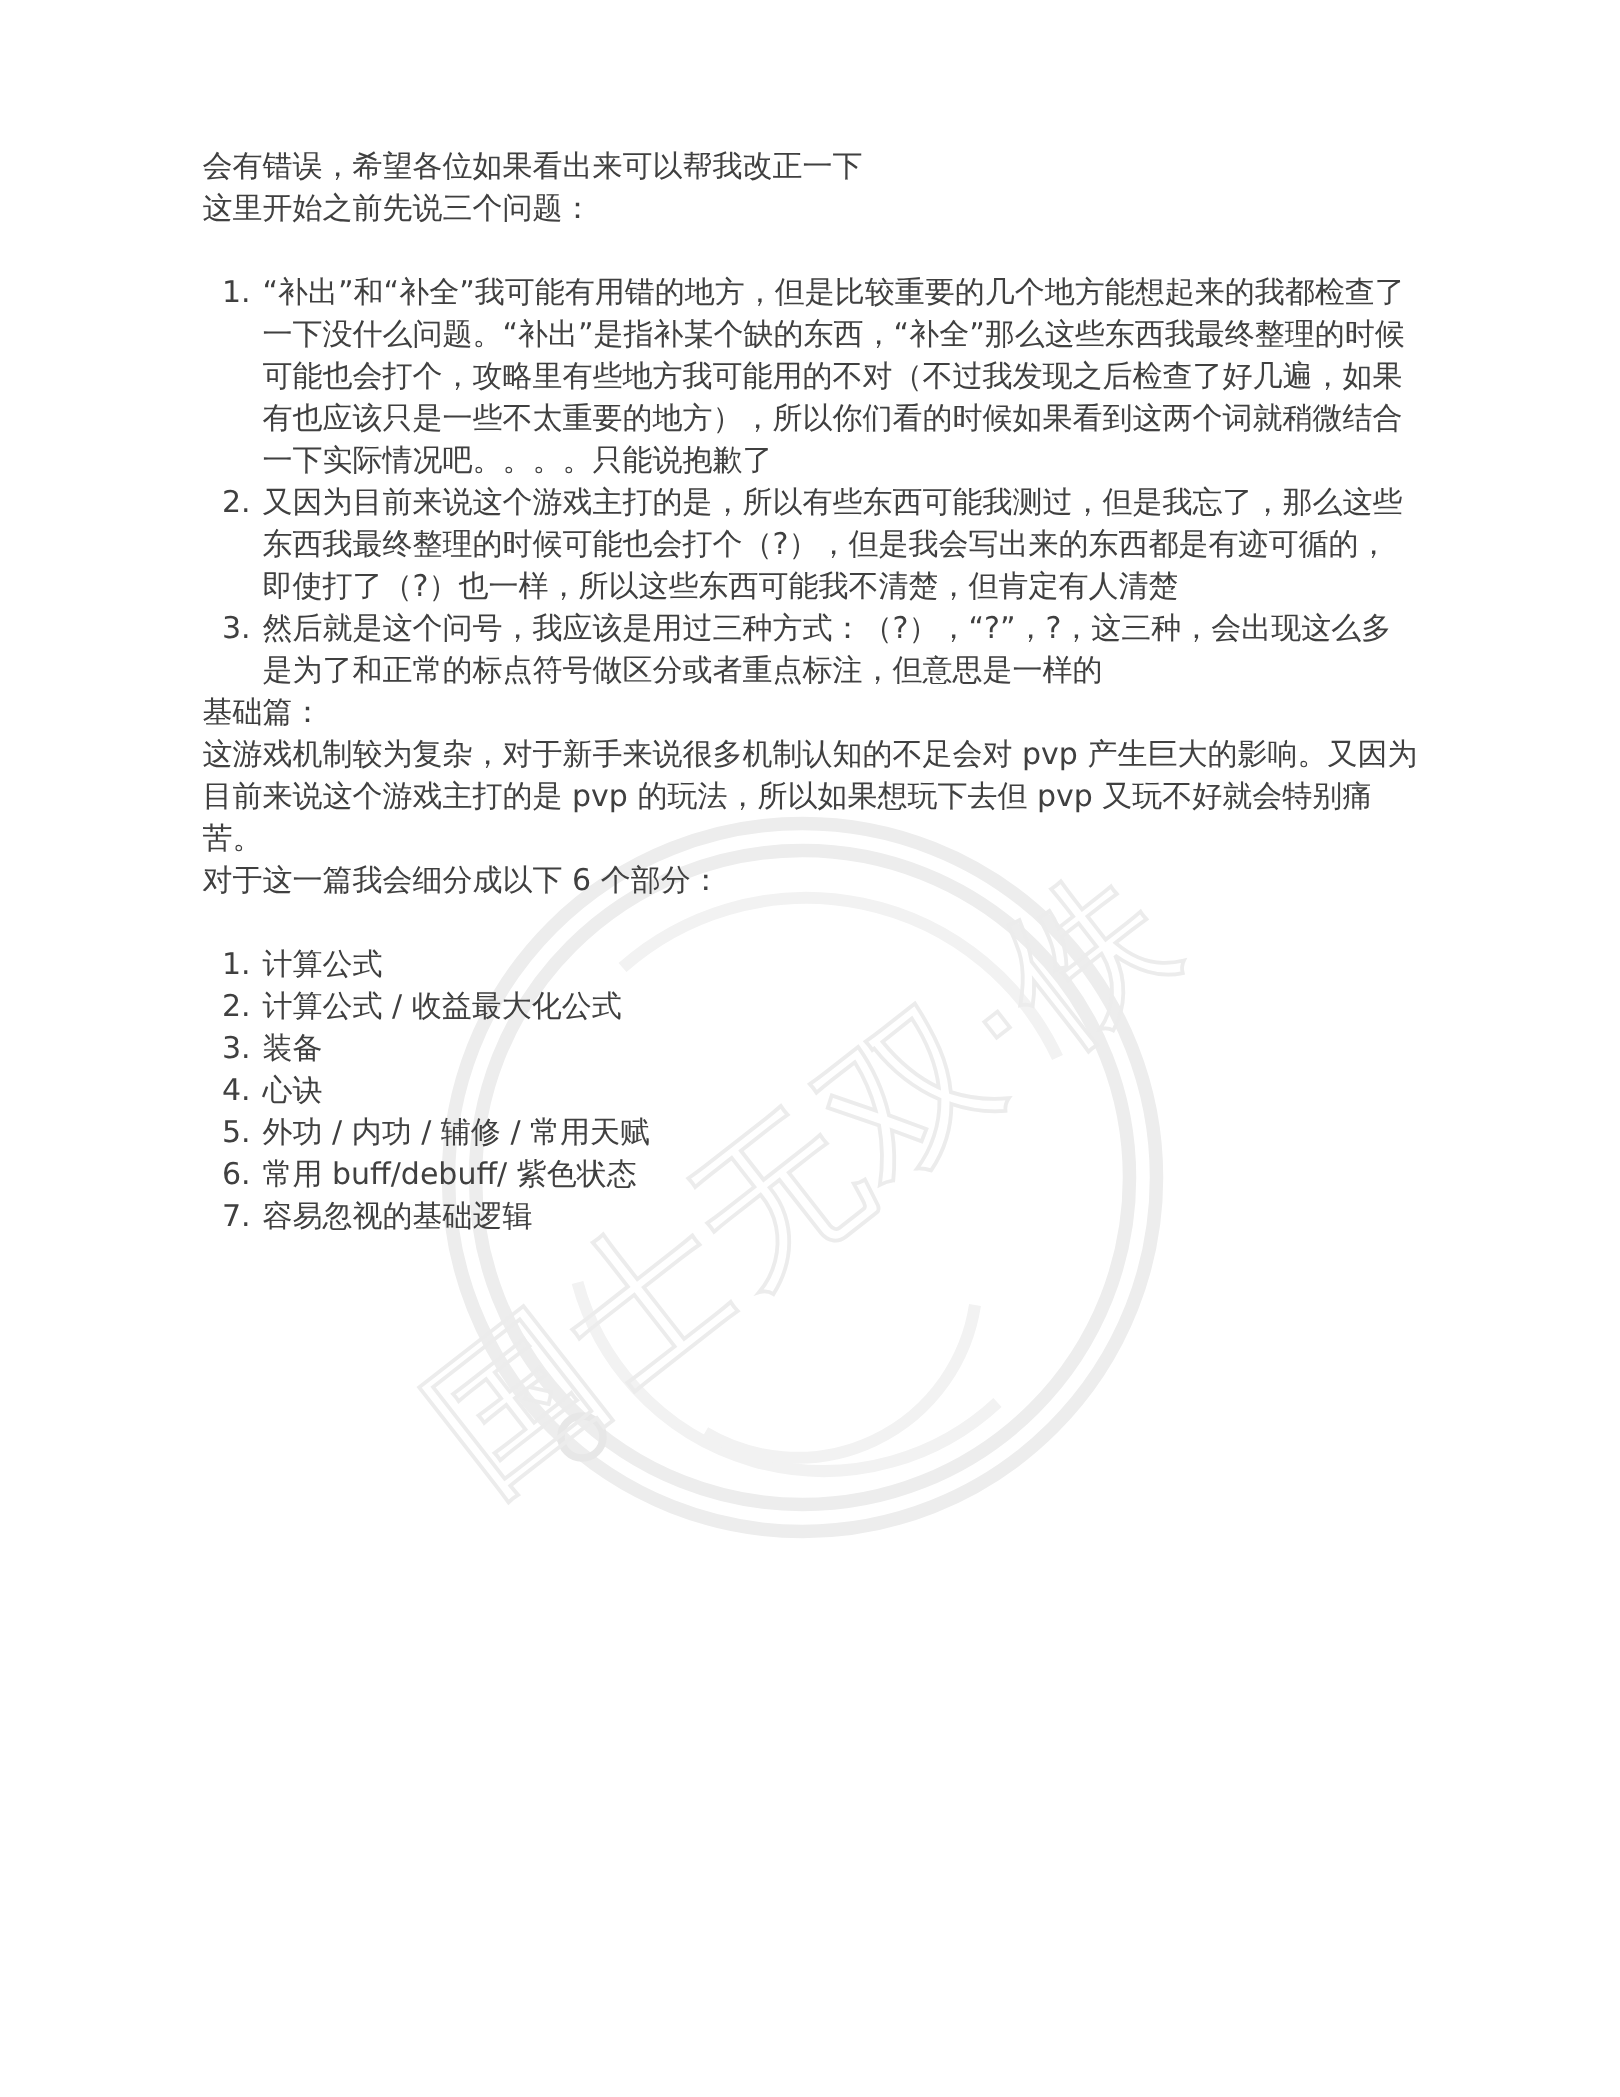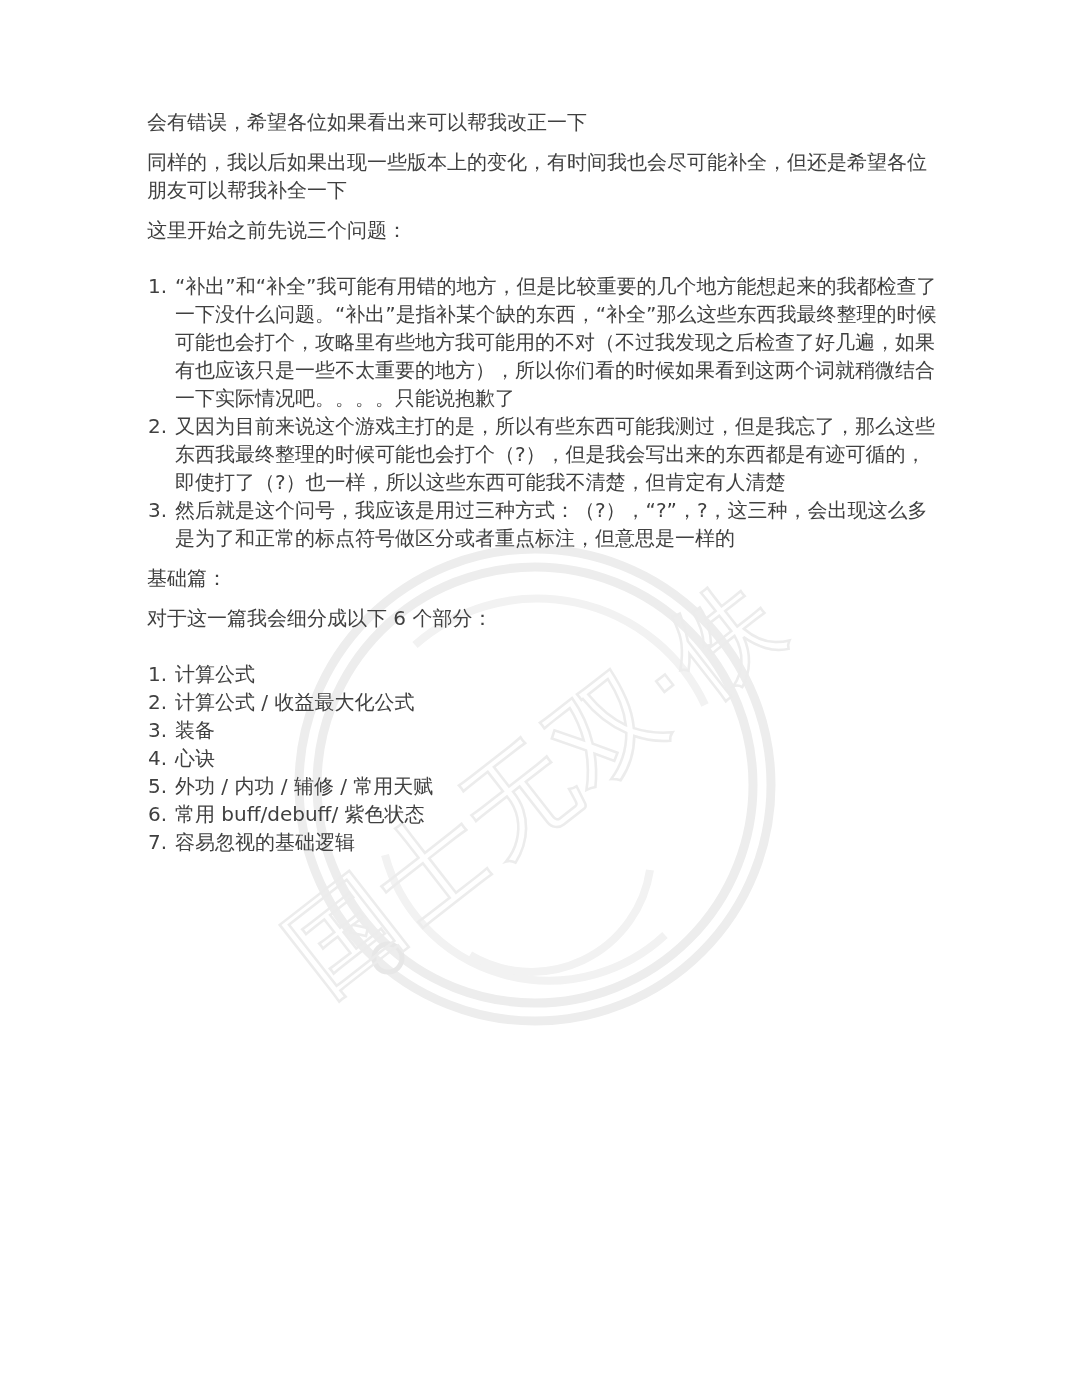--- a/index.html
+++ b/index.html
@@ -23,21 +23,21 @@
     width: 1080px; height: 1398px;
     pointer-events: none;
   }
   .content {
     position: relative;
     z-index: 1;
     padding: 96px 135px 0 135px;
     font-size: 20px;
     line-height: 28px;
   }
-  .content p { margin: 12px; }
+  .content p { margin: 0; }
   .preface-heading { margin-top: 56px; }
   ol.num-list {
     margin: 28px 0 0 0;
     padding: 0;
     list-style: none;
   }
   ol.num-list li {
     display: flex;
     padding-left: 13px;
   }
@@ -72,21 +72,20 @@
       <path d="M 385 855 A 170 170 0 0 0 665 935"></path>
       <path d="M 470 955 A 120 120 0 0 0 650 870"></path>
     </g>
     <circle cx="388" cy="958" r="14" fill="none" stroke="#e7e7e7" stroke-width="5"></circle>
     <text x="535" y="822" text-anchor="middle" font-size="108" letter-spacing="3" fill="none" stroke="#ececec" stroke-width="2.5" transform="rotate(-38 535 785)">国士无双·佚</text>
   </svg>
 
   <div class="content">
 
     <p>会有错误，希望各位如果看出来可以帮我改正一下</p>
-    <p>同样的，我以后如果出现一些版本上的变化，有时间我也会尽可能补全，但还是希望各位朋友可以帮我补全一下</p>
 
     <p class="preface-heading">这里开始之前先说三个问题：</p>
 
     <ol class="num-list issues-list">
       <li>
         <span class="num">1.</span>
         <span class="txt">“补出”和“补全”我可能有用错的地方，但是比较重要的几个地方能想起来的我都检查了一下没什么问题。“补出”是指补某个缺的东西，“补全”那么这些东西我最终整理的时候可能也会打个，攻略里有些地方我可能用的不对（不过我发现之后检查了好几遍，如果有也应该只是一些不太重要的地方），所以你们看的时候如果看到这两个词就稍微结合一下实际情况吧。。。。只能说抱歉了</span>
       </li>
       <li>
         <span class="num">2.</span>
@@ -94,20 +93,21 @@
       </li>
       <li>
         <span class="num">3.</span>
         <span class="txt">然后就是这个问号，我应该是用过三种方式：（?），“?”，?，这三种，会出现这么多是为了和正常的标点符号做区分或者重点标注，但意思是一样的</span>
       </li>
     </ol>
 
 
     <p class="section-heading">基础篇：</p>
 
+    <p class="basics-paragraph">这游戏机制较为复杂，对于新手来说很多机制认知的不足会对 pvp 产生巨大的影响。又因为目前来说这个游戏主打的是 pvp 的玩法，所以如果想玩下去但 pvp 又玩不好就会特别痛苦。</p>
 
     <p class="parts-heading">对于这一篇我会细分成以下 6 个部分：</p>
 
     <ol class="num-list parts-list">
       <li>
         <span class="num">1.</span>
         <span class="txt">计算公式</span>
       </li>
       <li>
         <span class="num">2.</span>

